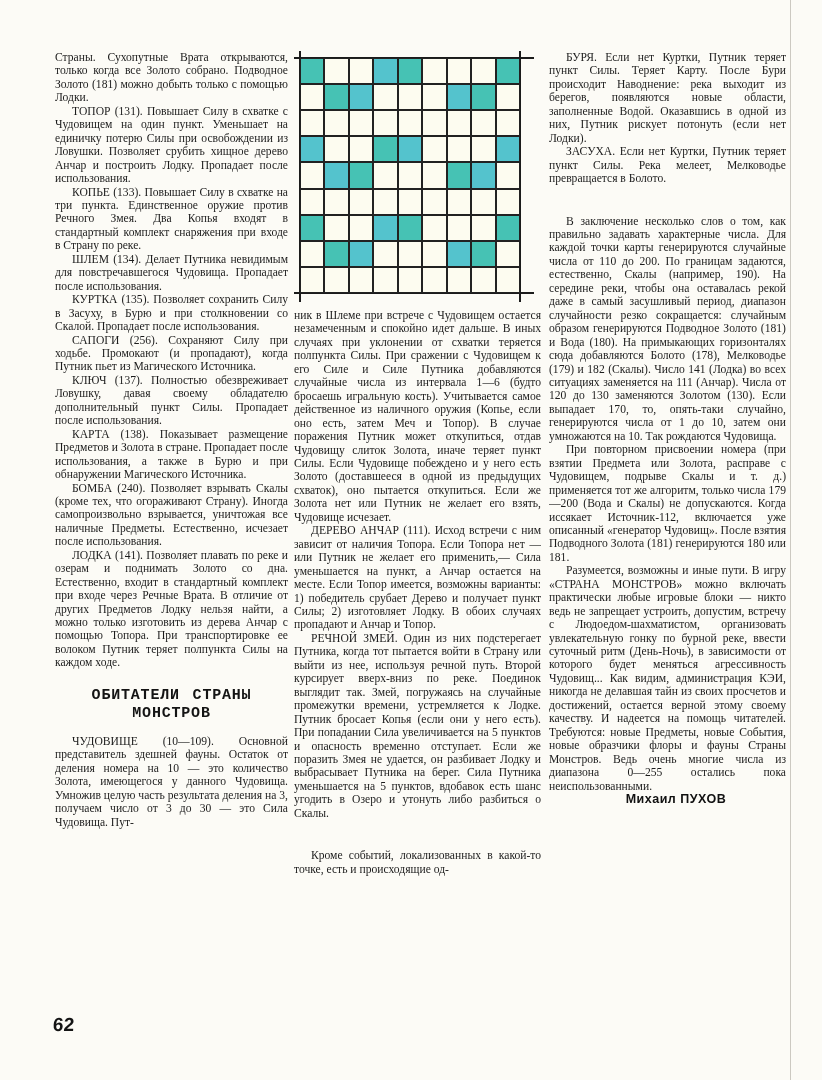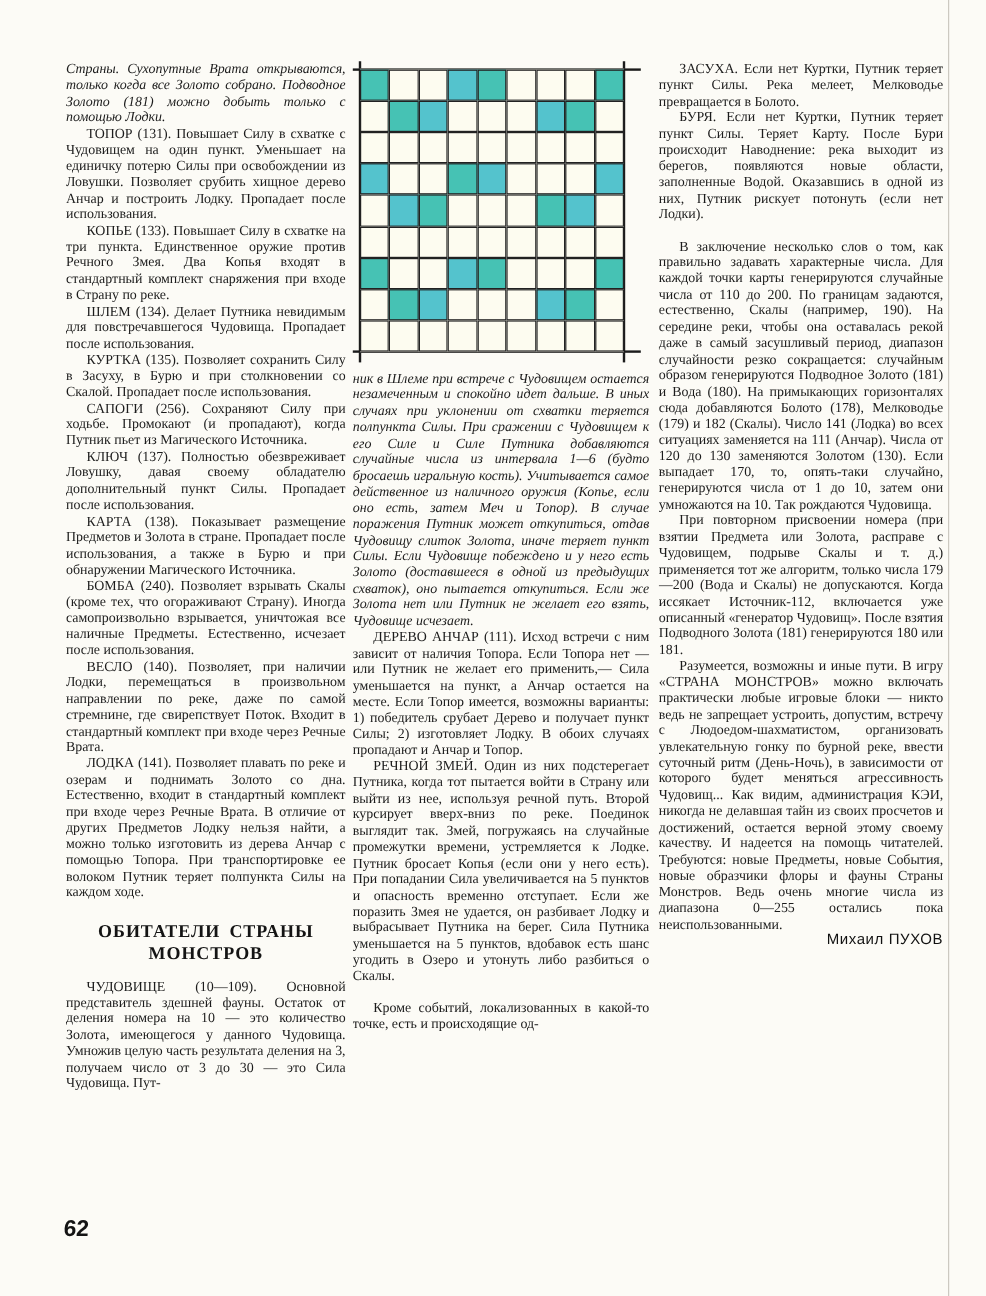--- a/index.html
+++ b/index.html
@@ -2,66 +2,65 @@
 <html><head>
 <meta charset="utf-8">
 <style>
   html,body{margin:0;padding:0;}
   body{width:822px;height:1080px;background:#f3f2ee;}
   .page{position:relative;width:822px;height:1080px;background:#fcfbf6;overflow:hidden;
         font-family:"Liberation Serif",serif;color:#1c1c1c;}
   .col{position:absolute;top:51px;text-align:justify;font-size:11.6px;line-height:13.45px;
        -webkit-hyphens:auto;hyphens:auto;}
   .col p{margin:0;text-indent:17px;}
-  .col p.cont{text-indent:0;font-style:italic;}
-  .col p.gap{margin-top:13px;}
+  .col p.cont{text-indent:0;}
+  .col p.gap{margin-top:29px;}
   .c1{left:55px;width:233px;height:960px;overflow:hidden;}
   .c2{left:294px;width:247px;height:1000px;overflow:hidden;}
   .c3{left:549px;width:237px;height:1000px;overflow:hidden;}
-  h2.section{font-family:Liberation Serif, serif;font-weight:bold;font-size:15px;
+  h2.section{font-family:Liberation Mono, monospace;font-weight:bold;font-size:15px;
              line-height:18px;text-align:center;letter-spacing:0.8px;white-space:pre-line;
              margin:17px 0 12px 0;word-spacing:3px;color:#141414;}
   figure.map{position:relative;width:222px;height:237px;margin:6px 0 15px 5px;padding:0;}
   .grid{display:grid;width:100%;height:100%;box-sizing:border-box;
         grid-template-columns:repeat(9,1fr);grid-template-rows:repeat(9,1fr);
         border:1.7px solid #1b1b1b;background:#fdfcf0;}
   .cell{border:0.75px solid #222;}
   .mk{position:absolute;background:#1b1b1b;}
   .mk.h{height:1.7px;width:14px;}
   .mk.v{width:1.7px;height:8px;}
   .mk.tl{left:-13px;top:0;}
   .mk.tr{right:-13px;top:0;}
   .mk.bl{left:-13px;bottom:0;}
   .mk.br{right:-13px;bottom:0;}
   .mk.vtl{left:0;top:-8px;}
   .mk.vtr{right:0;top:-8px;}
   .mk.vbl{left:0;bottom:-8px;}
   .mk.vbr{right:0;bottom:-8px;}
-  .byline{font-family:"Liberation Sans",sans-serif;font-weight:normal;font-size:12.5px;
-          text-align:right;margin-top:16px;text-indent:0;letter-spacing:0.5px;color:#111;}
+  .byline{font-family:"Liberation Sans",sans-serif;font-weight:bold;font-size:12.5px;
+          text-align:center;margin-top:16px;text-indent:0;letter-spacing:0.5px;color:#111;}
   .pageno{position:absolute;left:53px;top:1014px;font-family:"Liberation Sans",sans-serif;
           font-weight:bold;font-size:19px;color:#141414;transform:skewX(-4deg);}
   .edge-line{position:absolute;left:790px;top:0;width:1px;height:1080px;background:#ccc9c1;}
 </style>
 </head>
 <body>
 
 <div class="page">
 
   <div class="col c1">
     <p class="cont">Страны. Сухопутные Врата открываются, только когда все Золото собрано. Подводное Золото (181) можно добыть только с помощью Лодки.</p>
     <p>ТОПОР (131). Повышает Силу в схватке с Чудовищем на один пункт. Уменьшает на единичку потерю Силы при освобождении из Ловушки. Позволяет срубить хищное дерево Анчар и построить Лодку. Пропадает после использования.</p>
     <p>КОПЬЕ (133). Повышает Силу в схватке на три пункта. Единственное оружие против Речного Змея. Два Копья входят в стандартный комплект снаряжения при входе в Страну по реке.</p>
     <p>ШЛЕМ (134). Делает Путника невидимым для повстречавшегося Чудовища. Пропадает после использования.</p>
     <p>КУРТКА (135). Позволяет сохранить Силу в Засуху, в Бурю и при столкновении со Скалой. Пропадает после использования.</p>
     <p>САПОГИ (256). Сохраняют Силу при ходьбе. Промокают (и пропадают), когда Путник пьет из Магического Источника.</p>
     <p>КЛЮЧ (137). Полностью обезвреживает Ловушку, давая своему обладателю дополнительный пункт Силы. Пропадает после использования.</p>
     <p>КАРТА (138). Показывает размещение Предметов и Золота в стране. Пропадает после использования, а также в Бурю и при обнаружении Магического Источника.</p>
     <p>БОМБА (240). Позволяет взрывать Скалы (кроме тех, что огораживают Страну). Иногда самопроизвольно взрывается, уничтожая все наличные Предметы. Естественно, исчезает после использования.</p>
-    <p>ВЕСЛО (140). Позволяет, при наличии Лодки, перемещаться в произвольном направлении по реке, даже по самой стремнине, где свирепствует Поток. Входит в стандартный комплект при входе через Речные Врата.</p>
     <p>ЛОДКА (141). Позволяет плавать по реке и озерам и поднимать Золото со дна. Естественно, входит в стандартный комплект при входе через Речные Врата. В отличие от других Предметов Лодку нельзя найти, а можно только изготовить из дерева Анчар с помощью Топора. При транспортировке ее волоком Путник теряет полпункта Силы на каждом ходе.</p>
     <h2 class="section">ОБИТАТЕЛИ СТРАНЫ
 МОНСТРОВ</h2>
     <p>ЧУДОВИЩЕ (10—109). Основной представитель здешней фауны. Остаток от деления номера на 10 — это количество Золота, имеющегося у данного Чудовища. Умножив целую часть результата деления на 3, получаем число от 3 до 30 — это Сила Чудовища. Пут-</p>
   </div>
 
   <div class="col c2">
     <figure class="map">
       <div class="grid">
           <div class="cell" style="background: rgb(70, 194, 180);"></div>
@@ -155,22 +154,22 @@
       <span class="mk v vtl"></span>
       <span class="mk v vbl"></span>
     </figure>
     <p class="cont">ник в Шлеме при встрече с Чудовищем остается незамеченным и спокойно идет дальше. В иных случаях при уклонении от схватки теряется полпункта Силы. При сражении с Чудовищем к его Силе и Силе Путника добавляются случайные числа из интервала 1—6 (будто бросаешь игральную кость). Учитывается самое действенное из наличного оружия (Копье, если оно есть, затем Меч и Топор). В случае поражения Путник может откупиться, отдав Чудовищу слиток Золота, иначе теряет пункт Силы. Если Чудовище побеждено и у него есть Золото (доставшееся в одной из предыдущих схваток), оно пытается откупиться. Если же Золота нет или Путник не желает его взять, Чудовище исчезает.</p>
     <p>ДЕРЕВО АНЧАР (111). Исход встречи с ним зависит от наличия Топора. Если Топора нет — или Путник не желает его применить,— Сила уменьшается на пункт, а Анчар остается на месте. Если Топор имеется, возможны варианты: 1) победитель срубает Дерево и получает пункт Силы; 2) изготовляет Лодку. В обоих случаях пропадают и Анчар и Топор.</p>
     <p>РЕЧНОЙ ЗМЕЙ. Один из них подстерегает Путника, когда тот пытается войти в Страну или выйти из нее, используя речной путь. Второй курсирует вверх-вниз по реке. Поединок выглядит так. Змей, погружаясь на случайные промежутки времени, устремляется к Лодке. Путник бросает Копья (если они у него есть). При попадании Сила увеличивается на 5 пунктов и опасность временно отступает. Если же поразить Змея не удается, он разбивает Лодку и выбрасывает Путника на берег. Сила Путника уменьшается на 5 пунктов, вдобавок есть шанс угодить в Озеро и утонуть либо разбиться о Скалы.</p>
     <p class="gap">Кроме событий, локализованных в какой-то точке, есть и происходящие од-</p>
   </div>
 
   <div class="col c3">
+    <p>БУРЯ. Если нет Куртки, Путник теряет пункт Силы. Теряет Карту. После Бури происходит Наводнение: река выходит из берегов, появляются новые области, заполненные Водой. Оказавшись в одной из них, Путник рискует потонуть (если нет Лодки).</p>
     <p>ЗАСУХА. Если нет Куртки, Путник теряет пункт Силы. Река мелеет, Мелководье превращается в Болото.</p>
-    <p>БУРЯ. Если нет Куртки, Путник теряет пункт Силы. Теряет Карту. После Бури происходит Наводнение: река выходит из берегов, появляются новые области, заполненные Водой. Оказавшись в одной из них, Путник рискует потонуть (если нет Лодки).</p>
     <p class="gap">В заключение несколько слов о том, как правильно задавать характерные числа. Для каждой точки карты генерируются случайные числа от 110 до 200. По границам задаются, естественно, Скалы (например, 190). На середине реки, чтобы она оставалась рекой даже в самый засушливый период, диапазон случайности резко сокращается: случайным образом генерируются Подводное Золото (181) и Вода (180). На примыкающих горизонталях сюда добавляются Болото (178), Мелководье (179) и 182 (Скалы). Число 141 (Лодка) во всех ситуациях заменяется на 111 (Анчар). Числа от 120 до 130 заменяются Золотом (130). Если выпадает 170, то, опять-таки случайно, генерируются числа от 1 до 10, затем они умножаются на 10. Так рождаются Чудовища.</p>
     <p>При повторном присвоении номера (при взятии Предмета или Золота, расправе с Чудовищем, подрыве Скалы и т. д.) применяется тот же алгоритм, только числа 179—200 (Вода и Скалы) не допускаются. Когда иссякает Источник-112, включается уже описанный «генератор Чудовищ». После взятия Подводного Золота (181) генерируются 180 или 181.</p>
     <p>Разумеется, возможны и иные пути. В игру «СТРАНА МОНСТРОВ» можно включать практически любые игровые блоки — никто ведь не запрещает устроить, допустим, встречу с Людоедом-шахматистом, организовать увлекательную гонку по бурной реке, ввести суточный ритм (День-Ночь), в зависимости от которого будет меняться агрессивность Чудовищ... Как видим, администрация КЭИ, никогда не делавшая тайн из своих просчетов и достижений, остается верной этому своему качеству. И надеется на помощь читателей. Требуются: новые Предметы, новые События, новые образчики флоры и фауны Страны Монстров. Ведь очень многие числа из диапазона 0—255 остались пока неиспользованными.</p>
     <p class="byline">Михаил ПУХОВ</p>
   </div>
 
   <div class="pageno">62</div>
   <div class="edge-line"></div>
 </div>
 

